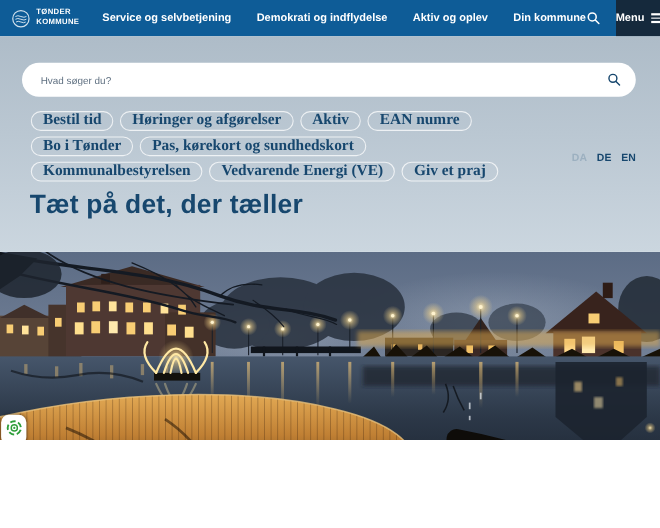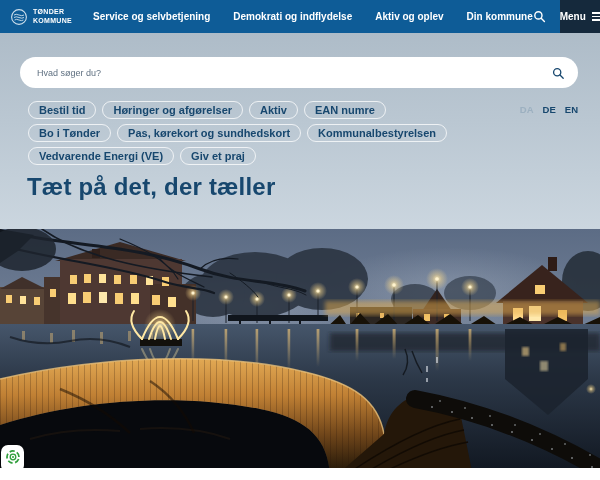--- a/index.html
+++ b/index.html
@@ -1,18 +1,18 @@
 <!DOCTYPE html>
 <html><head>
 <meta charset="utf-8">
 <style>
   * { margin:0; padding:0; box-sizing:border-box; }
   html,body { width:600px; height:480px; overflow:hidden; }
   body { font-family:"Liberation Sans", sans-serif; background:#fff; }
-  .page { position:relative; width:600px; height:468px; overflow:hidden; }
+  .page { position:relative; width:600px; height:400px; overflow:hidden; }
 
   
   .topnav { position:absolute; top:0; left:0; width:600px; height:33px;
     background:#0e5c97; display:flex; align-items:center; }
   .brand { display:flex; align-items:center; gap:5px; margin-left:10px; }
   .brand-text { color:#fff; font-size:7px; font-weight:700; letter-spacing:.3px; line-height:1.15; }
   .nav-links { display:flex; gap:23px; margin-left:21px; }
   .nav-links a { color:#fff; font-size:10px; font-weight:600; text-decoration:none; white-space:nowrap; }
   .nav-search { margin-left:auto; margin-right:14px; width:14px; height:14px; display:flex;
     align-items:center; justify-content:center; cursor:pointer; }
@@ -27,25 +27,25 @@
     background:linear-gradient(180deg,#aebcc8 0%,#bac7d2 45%,#cbd6df 100%); }
   .search-pill { position:absolute; left:20px; top:24px; width:558px; height:31px;
     background:#fff; border-radius:16px; display:flex; align-items:center; }
   .search-pill input { flex:1; border:none; outline:none; background:transparent;
     font-size:9px; color:#33475a; padding-left:17px; font-family:inherit; }
   .search-pill input::placeholder { color:#5f7081; }
   .search-pill .pill-icon { margin-right:13px; width:13px; height:13px; cursor:pointer; }
   .tags { position:absolute; left:28px; top:68px; width:440px; display:flex; flex-wrap:wrap;
     gap:5px 6px; }
   .tag { height:18px; padding:0 10px; border:1px solid rgba(255,255,255,.75); border-radius:11px;
-    background:transparent; color:#17476e; font-size:11px; font-weight:600;
-    display:inline-flex; align-items:center; white-space:nowrap; cursor:pointer; font-family:Liberation Sans, sans-serif; }
+    background:transparent; color:#17476e; font-size:14px; font-weight:600;
+    display:inline-flex; align-items:center; white-space:nowrap; cursor:pointer; font-family:Liberation Serif, serif; }
   .langs { position:absolute; right:22px; top:71px; display:flex; gap:9px;
     font-size:9.5px; font-weight:700; }
-  .langs a { text-decoration:none; color:#17476e; }
+  .langs a { text-decoration:none; color:#17476e;margin-top:34px; }
   .langs a.current { color:#9cb0c0; }
   .hero h1 { position:absolute; left:27px; top:140px; font-size:24px; font-weight:600;
     color:#17476e; letter-spacing:.2px; }
 
   
   .photo { position:absolute; top:229px; left:0; width:600px; height:251px; }
   .photo svg { display:block; }
 
   
   .a11y-badge { position:absolute; left:1px; bottom:-4px; width:23px; height:27px;

